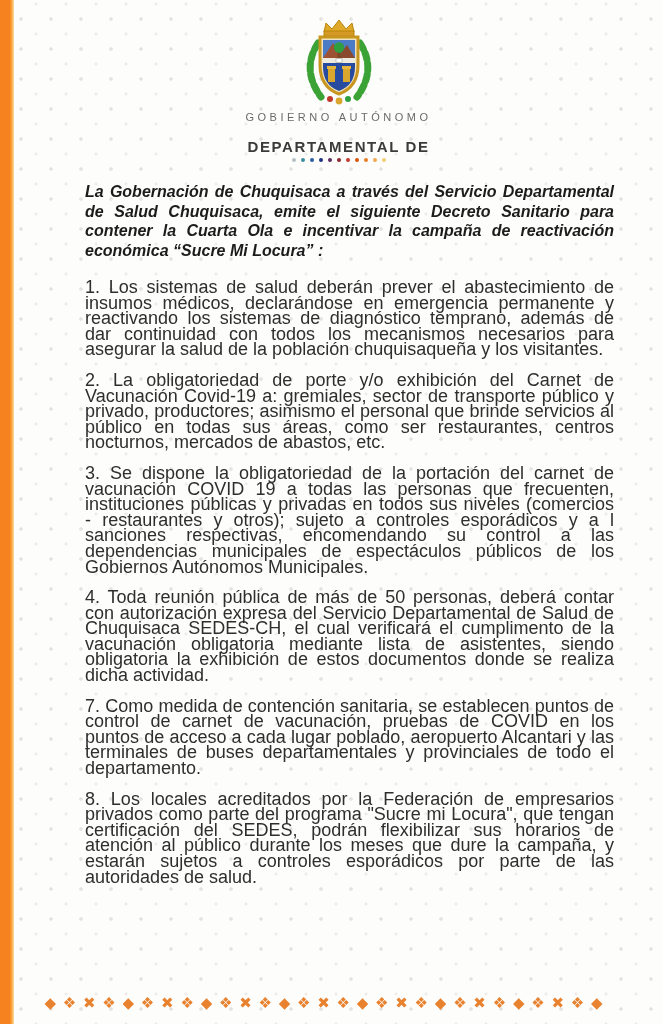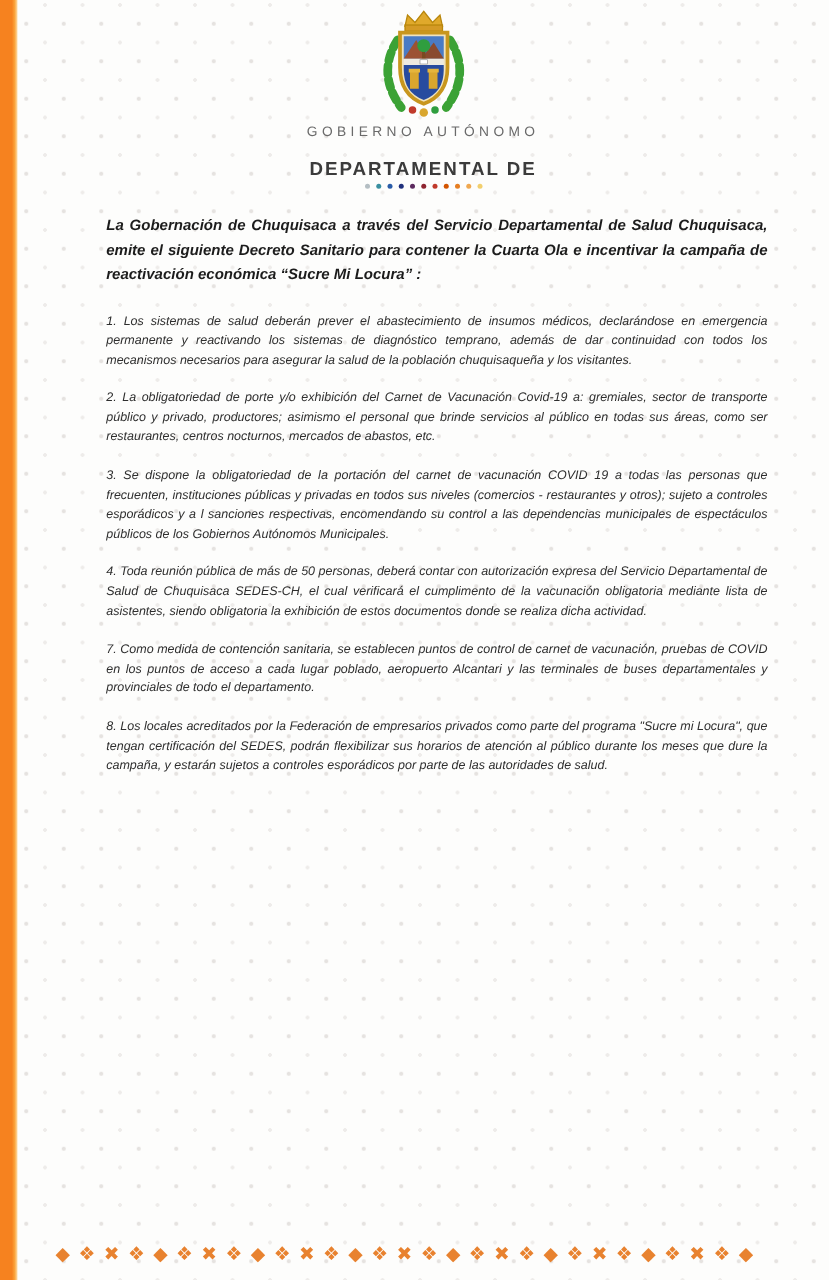--- a/index.html
+++ b/index.html
@@ -11,40 +11,39 @@
       radial-gradient(circle, rgba(175,165,160,0.30) 1.5px, transparent 1.8px),
       radial-gradient(circle, rgba(185,175,170,0.22) 1.4px, transparent 1.7px);
     background-size:30px 30px,30px 30px;
     background-position:6px 4px,21px 19px;
   }
   .left-band{
     position:absolute;left:0;top:0;width:14px;height:1024px;
     background:linear-gradient(90deg,#F6821F 0%,#F6821F 68%,#FBA43C 84%,#FDDFAD 100%);
   }
   .page{position:absolute;left:14px;top:0;width:649px;height:1024px;}
-  .header{width:100%;text-align:center;padding-top:4px;}
+  .header{width:100%;text-align:center;padding-top:15px;}
   .crest{display:block;margin:0 auto;}
   .org1{font-size:11px;letter-spacing:3.5px;color:#6a6a6a;font-weight:500;margin-top:2px;}
   .org2{font-size:15px;letter-spacing:1.6px;color:#3b3b3b;font-weight:bold;margin-top:15px;}
   .org3{font-size:28px;letter-spacing:0.5px;color:#333333;font-weight:bold;margin-top:-2px;}
   .flag-dots{margin-top:3px;display:flex;justify-content:center;gap:5px;}
   .fdot{width:4px;height:4px;border-radius:50%;display:inline-block;}
   .content{
     margin:20px 49px 0 71px; 
     color:#2e2e2e;
   }
   .intro{
     font-weight:bold;font-style:italic;
-    font-size:12px;line-height:19.5px;
+    font-size:16px;line-height:19.5px;
     text-align:justify;color:#1c1c1c;
     margin:0 0 20px 0;
   }
   .para{
-    font-style:italic;
-    font-size:10px;line-height:15.6px;
+    font-size:18px;line-height:15.6px;
     text-align:justify;
     margin:0 0 15px 0;
   }
   .ornament{
     position:absolute;left:44px;bottom:12px;width:560px;height:18px;
     overflow:hidden;text-align:center;
     color:#E8822F;font-size:15px;line-height:18px;letter-spacing:1px;
     white-space:nowrap;font-family:"DejaVu Sans",sans-serif;
   }
 </style>

